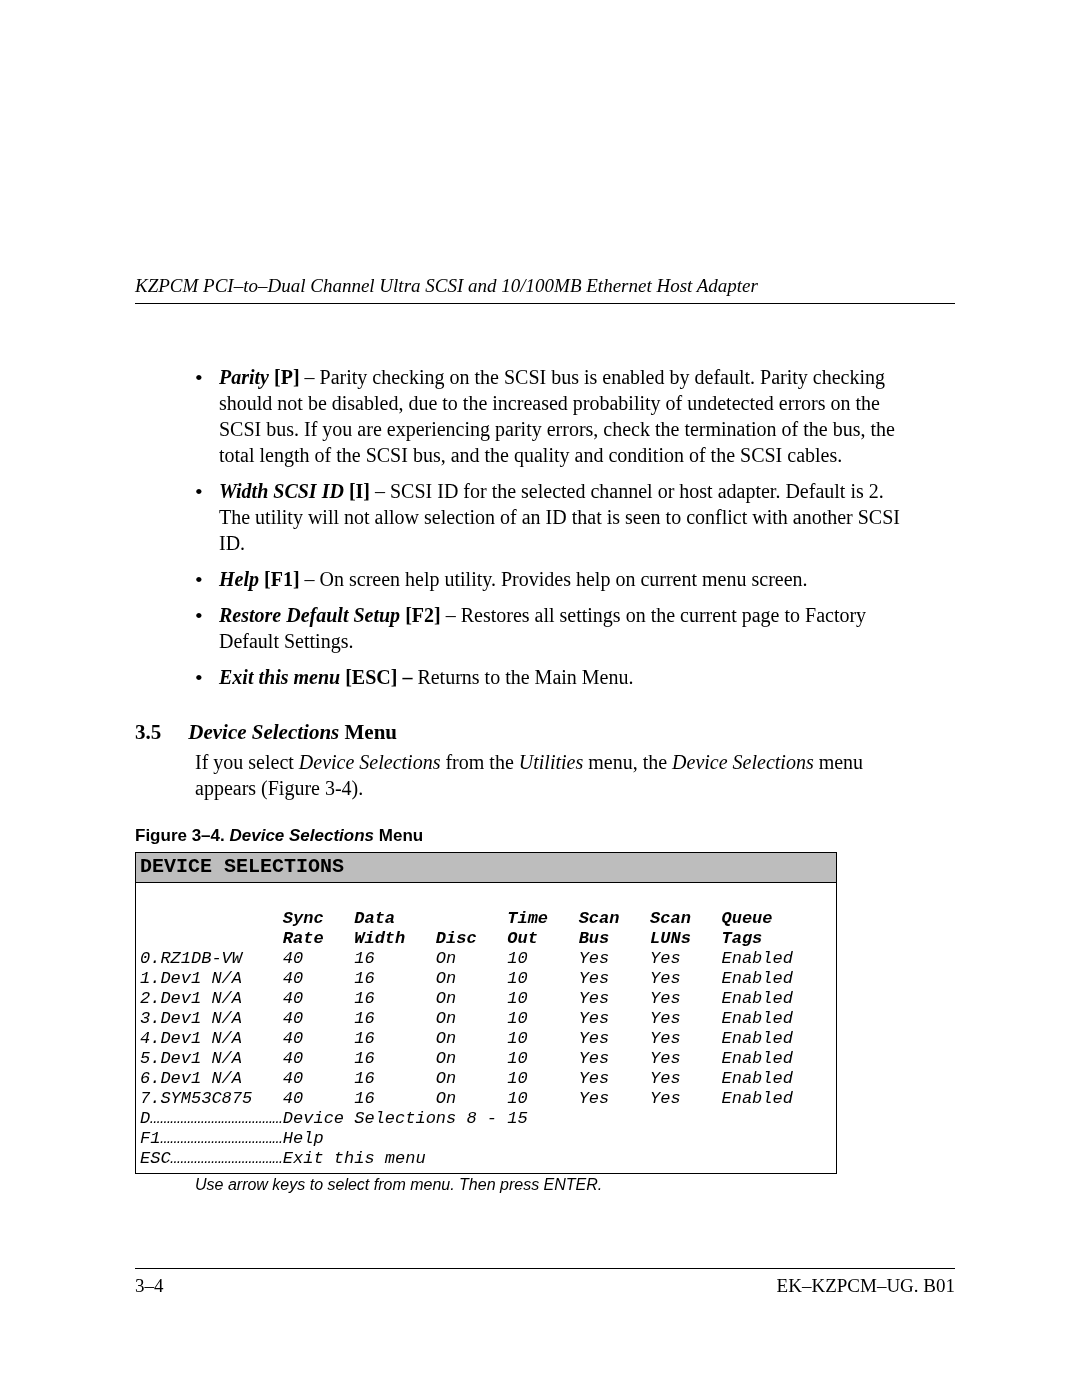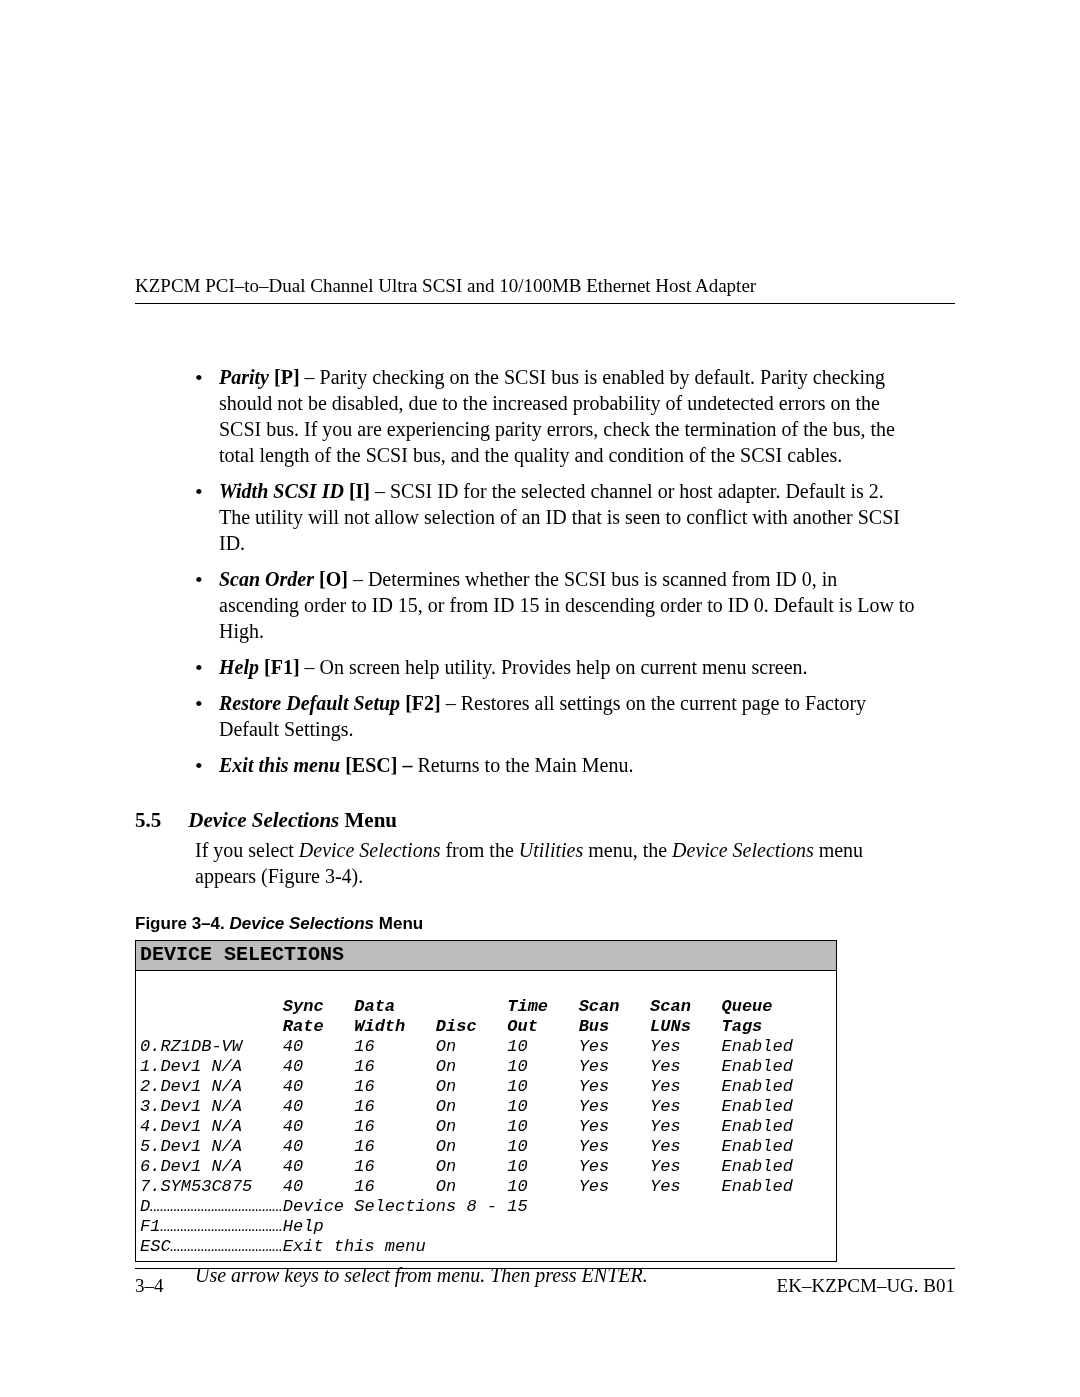--- a/index.html
+++ b/index.html
@@ -12,20 +12,21 @@
     height: 1397px;
     position: relative;
   }
   .page {
     position: absolute;
     left: 135px;
     top: 275px;
     width: 820px;
   }
   .header-line {
+    font-style: italic;
     font-size: 19px;
     padding-bottom: 6px;
     border-bottom: 1.5px solid #000;
     margin-bottom: 60px;
   }
   ul.bullets {
     list-style: none;
     margin: 0 0 30px 0;
     padding: 0 40px 0 60px;
   }
@@ -97,23 +98,23 @@
   }
   .device-body {
     padding: 6px 4px 4px 4px;
     white-space: pre;
     font-style: italic;
   }
   .device-header-row {
     font-weight: bold;
   }
   .hint {
-    font-family: Liberation Serif, serif;
-    font-style: italic;
-    font-size: 20px;
+    font-family: Liberation Sans, sans-serif;
+    font-style: italic;
+    font-size: 16px;
     margin: 2px 0 0 60px;
   }
   .footer {
     position: absolute;
     left: 135px;
     width: 820px;
     bottom: 100px;
     border-top: 1.5px solid #000;
     padding-top: 6px;
     font-size: 19px;
@@ -136,26 +137,20 @@
       <span class="key">[P]</span>
       <span> – Parity checking on the SCSI bus is enabled by default.  Parity checking should not be disabled, due to the increased probability of undetected errors on the SCSI bus.  If you are experiencing parity errors, check the termination of the bus, the total length of the SCSI bus, and the quality and condition of the SCSI cables.</span>
     </li>
     <li>
       <span class="label-bold-italic">Width SCSI ID</span>
       <span> </span>
       <span class="key">[I]</span>
       <span> – SCSI ID for the selected channel or host adapter.  Default is 2.  The utility will not allow selection of an ID that is seen to conflict with another SCSI ID.</span>
     </li>
     <li>
-      <span class="label-bold-italic">Scan Order</span>
-      <span> </span>
-      <span class="key">[O]</span>
-      <span> – Determines whether the SCSI bus is scanned from ID 0, in ascending order to ID 15, or from ID 15 in descending order to ID 0.  Default is Low to High.</span>
-    </li>
-    <li>
       <span class="label-bold-italic">Help</span>
       <span> </span>
       <span class="key">[F1]</span>
       <span> – On screen help utility.  Provides help on current menu screen.</span>
     </li>
     <li>
       <span class="label-bold-italic">Restore Default Setup</span>
       <span> </span>
       <span class="key">[F2]</span>
       <span> – Restores all settings on the current page to Factory Default Settings.</span>
@@ -163,21 +158,21 @@
     <li>
       <span class="label-bold-italic">Exit this menu</span>
       <span> </span>
       <span class="key">[ESC]</span>
       <span class="key"> –</span>
       <span> Returns to the Main Menu.</span>
     </li>
   </ul>
 
   <div class="section-heading">
-    <span class="section-num">5.5</span>
+    <span class="section-num">3.5</span>
     <span class="section-title-italic">Device Selections</span><span> Menu</span>
   </div>
 
   <div class="body-text">
     <span>If you select </span><span class="body-italic">Device Selections</span><span> from the </span><span class="body-italic">Utilities</span><span> menu, the </span><span class="body-italic">Device Selections</span><span> menu appears (Figure 3-4).</span>
   </div>
 
   <div class="figure-caption">
     <span>Figure 3–4.  </span><span class="fig-italic">Device Selections</span><span> Menu</span>
   </div>

